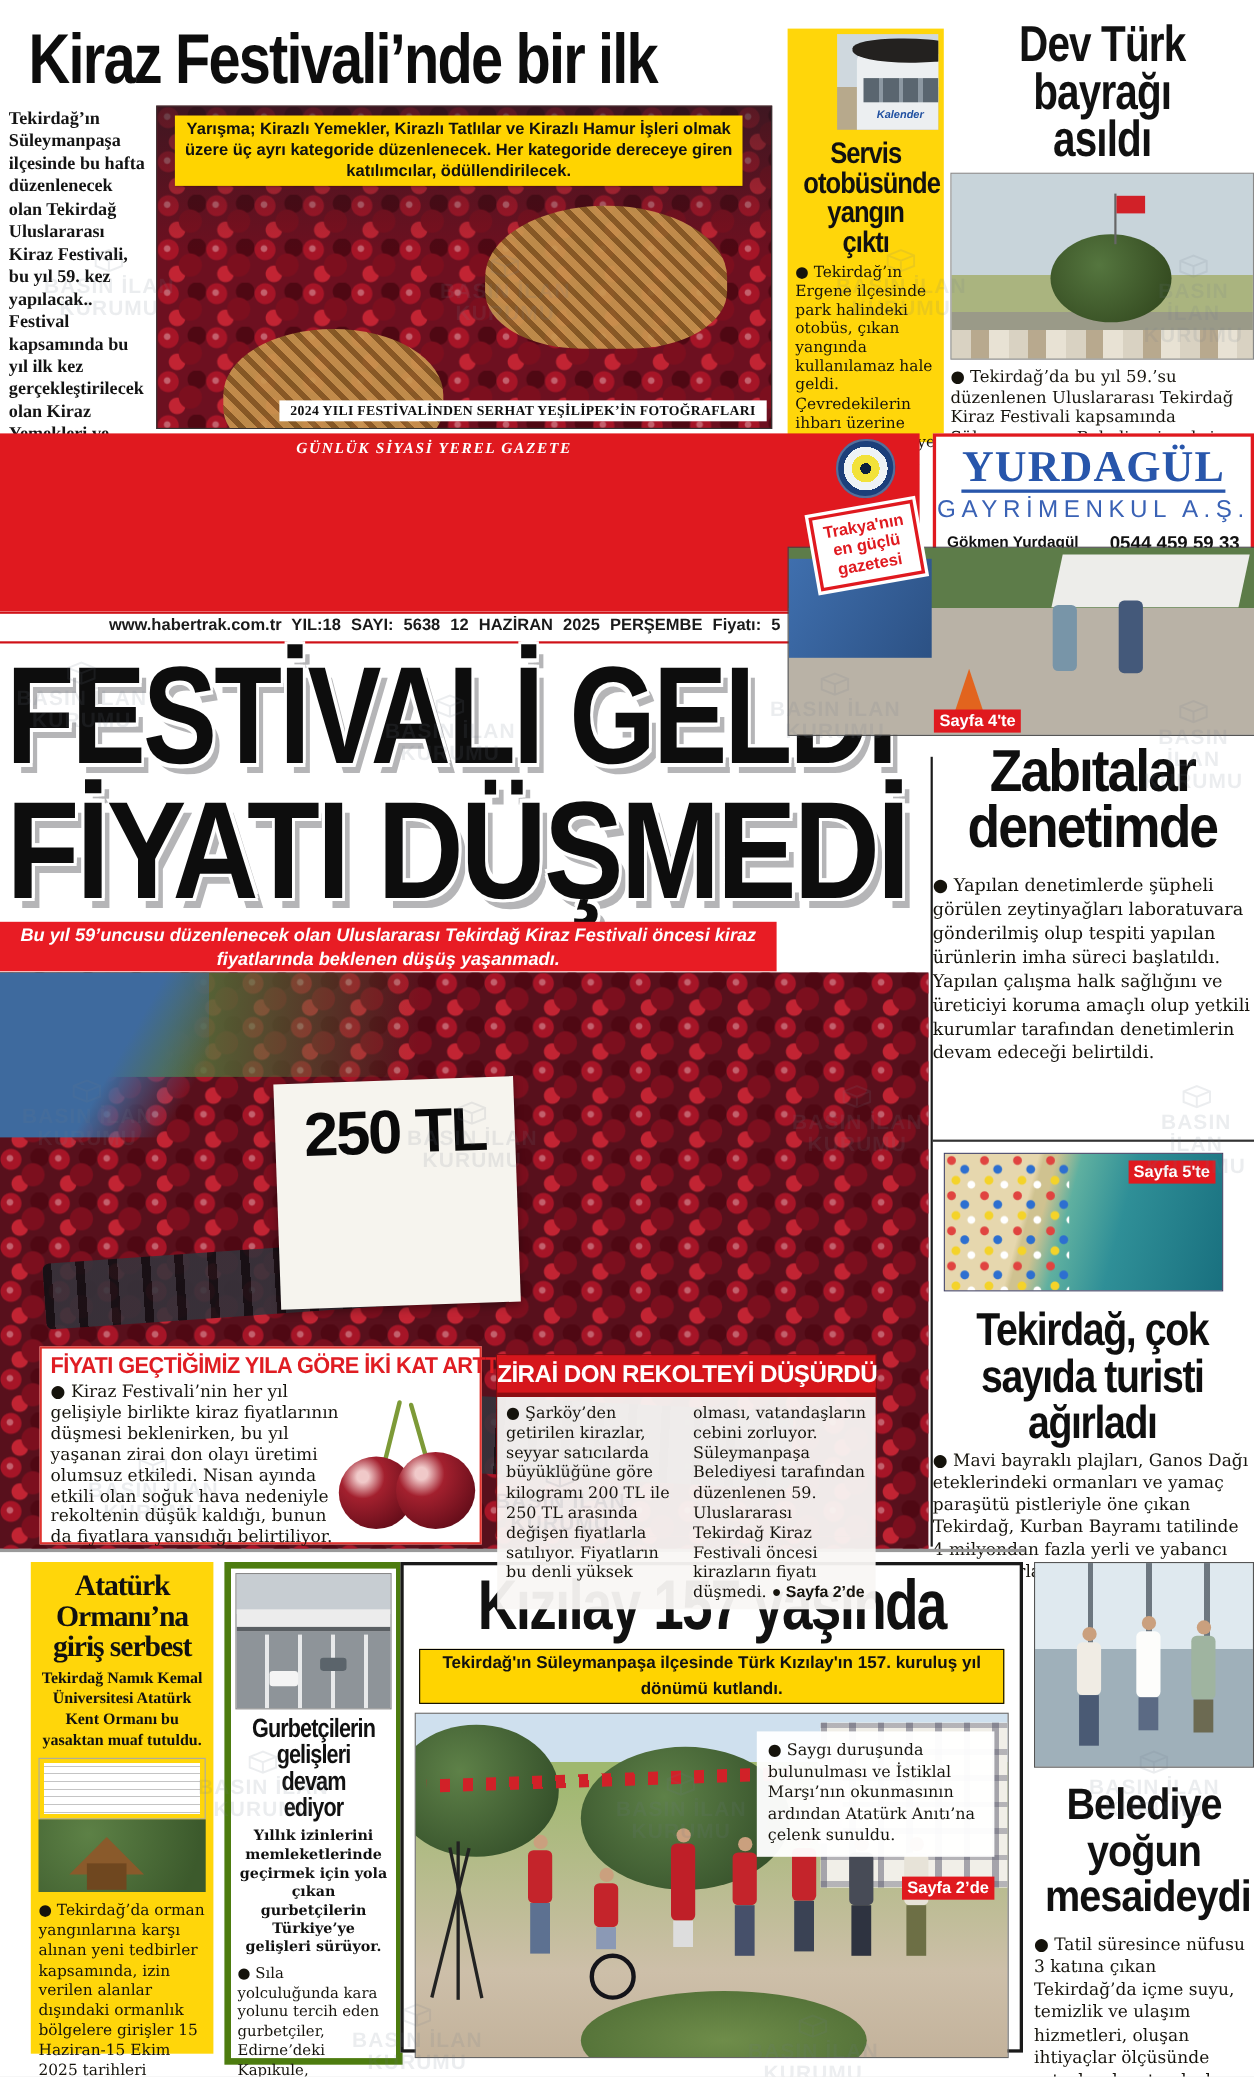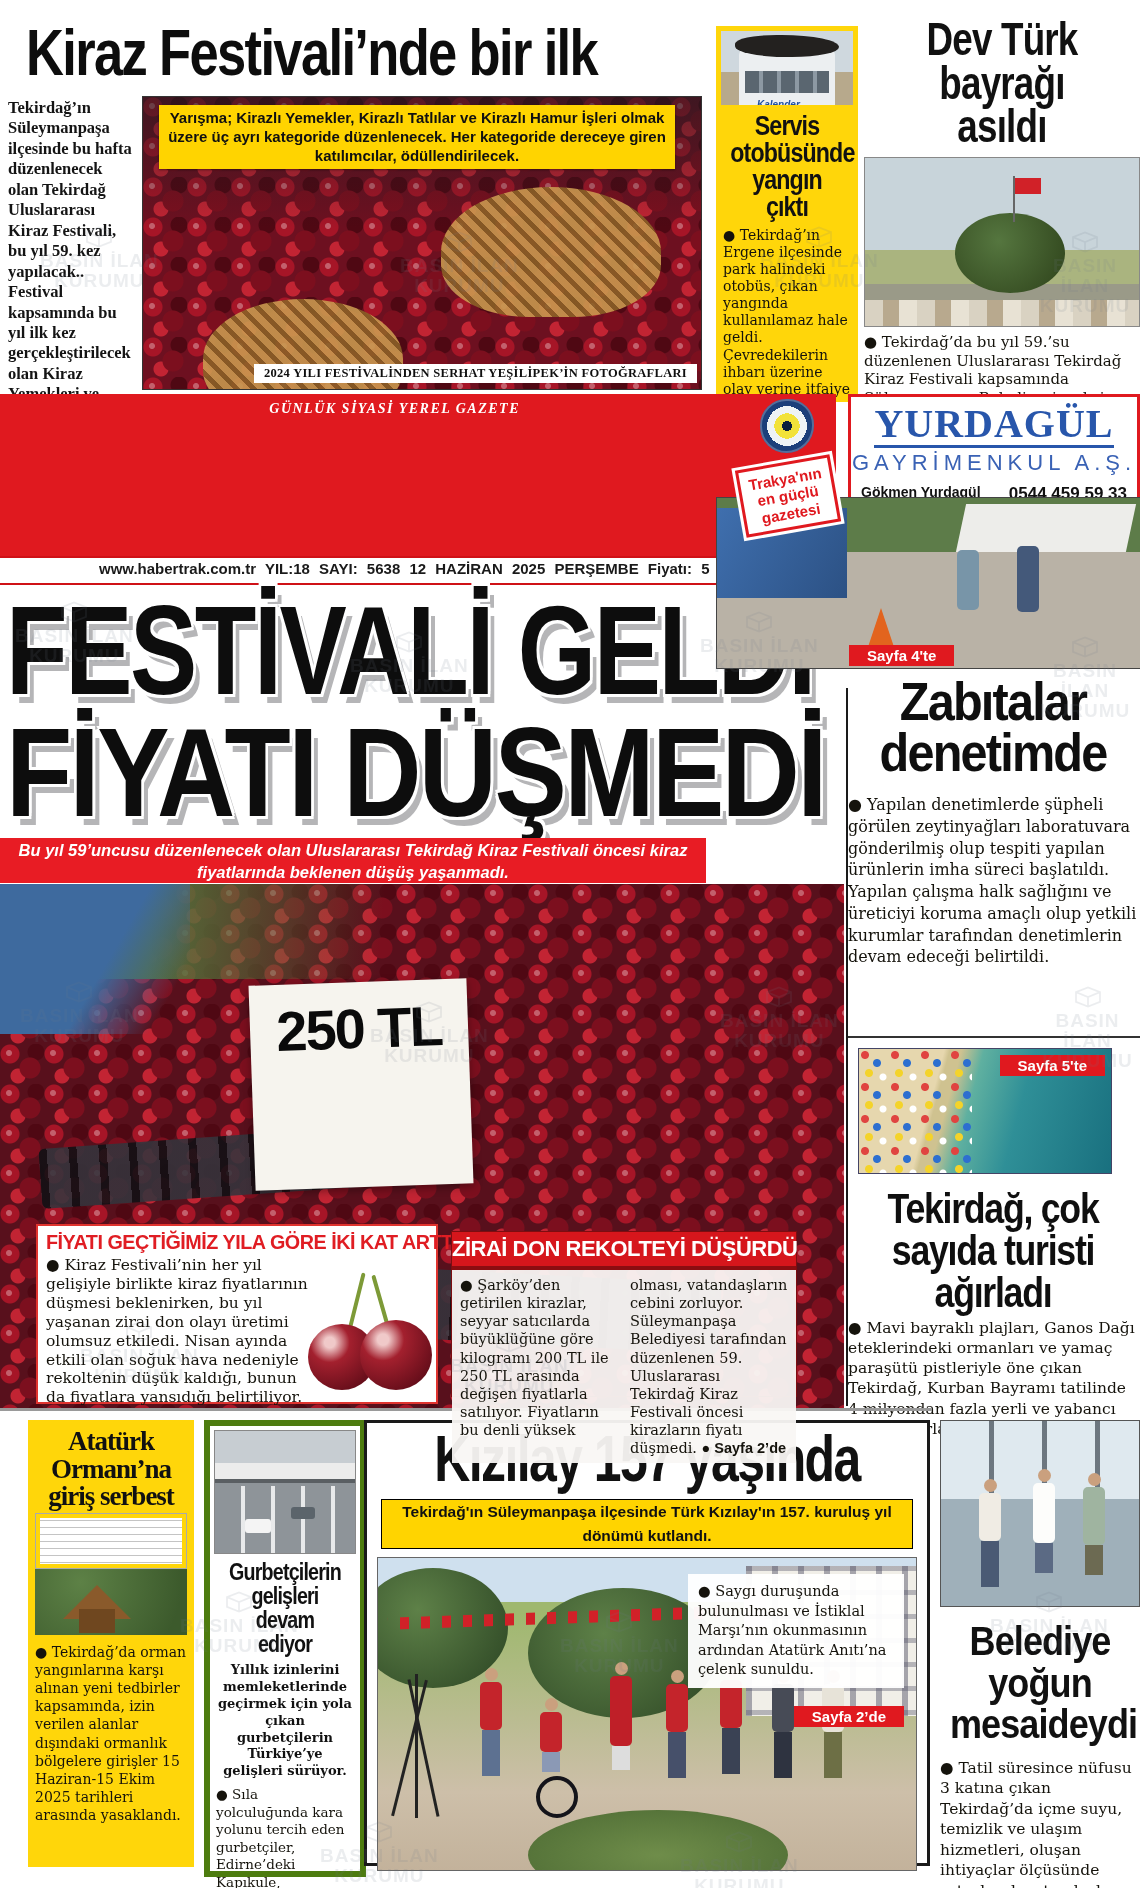--- a/index.html
+++ b/index.html
@@ -99,21 +99,21 @@
      white-space:nowrap;overflow:visible;}
   .zirai-body{display:flex;gap:12px;background:rgba(249,247,244,.95);padding:6px 8px;}
   .zirai-body div{flex:1;font:14.5px "DejaVu Serif",serif;line-height:1.25;color:#15130c;}
   
   .rail-title{margin:0;font:bold 54px "Liberation Sans",sans-serif;line-height:.95;text-align:center;
               letter-spacing:-2px;color:#0f0f0f;transform:scaleX(.9);transform-origin:50% 0;}
   .rail-title2{margin:0;font:bold 42px "Liberation Sans",sans-serif;line-height:1.0;text-align:center;
               letter-spacing:-1.5px;color:#0f0f0f;transform:scaleX(.85);transform-origin:50% 0;}
   .rail-body{font:16px "DejaVu Serif",serif;line-height:1.36;color:#15130c;}
   .badge{position:absolute;background:#e0191f;color:#fff;font:bold 15px "Liberation Sans",sans-serif;
-         padding:2px 18px;}
+         padding:2px 5px;}
   .vdiv{background:#1a1a1a;}
   .hrule{background:#333;}
   
   .bottom-rule{background:#9a9a9a;}
   .ataturk{background:#ffd60a;padding:6px 7px;}
   .ataturk-title{margin:2px 0;font:bold 27px "Liberation Serif",serif;line-height:1.02;text-align:center;letter-spacing:-1px;}
   .ataturk-lede{font:bold 14.5px "Liberation Serif",serif;line-height:1.3;text-align:center;margin:6px 0;}
   .ataturk-body{font:14px "DejaVu Serif",serif;line-height:1.3;margin-top:8px;color:#15130c;}
   .gurbetci{border:6px solid #4d7c0f;background:#fff;padding:4px;}
   .gurbetci-title{margin:6px 0 2px 0;font:bold 24px "Liberation Sans",sans-serif;line-height:1.0;
@@ -133,21 +133,21 @@
   .kz-bld{position:absolute;background:#f1efe8;
       background-image:repeating-linear-gradient(90deg,rgba(90,90,110,.5) 0 6px,transparent 6px 26px),
                        repeating-linear-gradient(rgba(90,90,110,.4) 0 5px,transparent 5px 24px);}
   .kz-bunting{position:absolute;height:12px;
       background:repeating-linear-gradient(90deg,transparent 0 12px,#d12128 12px 21px);transform:rotate(-2deg);}
   .kz-garden{position:absolute;border-radius:50%;background:radial-gradient(#6f8d4a,#4c6a33);}
   .fig{position:absolute;width:26px;}
   .fig .hd{display:block;width:13px;height:13px;border-radius:50%;background:#caa07e;margin:0 auto;}
   .fig .tr{display:block;width:22px;height:48px;border-radius:5px;margin:1px auto 0 auto;}
   .fig .lg{display:block;width:18px;height:46px;margin:0 auto;background:#3a4254;}
-  .bus-art{position:relative;height:74px;background:linear-gradient(#cfd8de 55%,#b7a98c 55%);overflow:hidden;}
+  .bus-art{position:relative;height:87px;background:linear-gradient(#cfd8de 55%,#b7a98c 55%);overflow:hidden;margin-left:40px;}
   .bus-body{position:absolute;left:18px;top:18px;width:96px;height:78px;background:#eceff1;border-radius:6px 6px 2px 2px;}
   .bus-windows{position:absolute;left:24px;top:40px;width:84px;height:22px;
       background:repeating-linear-gradient(90deg,#5a6670 0 14px,#8d99a3 14px 18px);}
   .bus-char{position:absolute;left:14px;top:4px;width:104px;height:22px;border-radius:40% 55% 45% 50%;
       background:#23211f;}
   .bus-brand{position:absolute;left:36px;top:68px;color:#1f4fa0;font:bold italic 10px "Liberation Sans",sans-serif;}
   .flag-photo{position:relative;height:168px;overflow:hidden;border:1px solid #888;
       background:linear-gradient(#c8d4da 0 55%,#aab47f 55% 75%,#9a9a88 75%);}
   .street-photo{background:linear-gradient(#5d7c49 0 32%, #b9b2a6 32%);border:1px solid #444;}
   .beach-photo{border:1px solid #446;
@@ -315,20 +315,21 @@
 
   <h2 class="abs rail-title2" style="left:823px;top:1188px;width:340px;">Tekirdağ, çok sayıda turisti ağırladı</h2>
   <div class="abs rail-body" style="left:848px;top:1318px;width:292px;font-size:15.5px;line-height:1.3;">● Mavi bayraklı plajları, Ganos Dağı eteklerindeki ormanları ve yamaç paraşütü pistleriyle öne çıkan Tekirdağ, Kurban Bayramı tatilinde 4 milyondan fazla yerli ve yabancı turisti ağırladı.</div>
 
   <div class="abs vdiv" style="left:846px;top:688px;width:2px;height:718px;"></div>
 
   <div class="abs bottom-rule" style="left:0;top:1408px;width:932px;height:3px;"></div>
 
   <div class="abs ataturk" style="left:28px;top:1420px;width:152px;height:435px;">
     <h3 class="ataturk-title">Atatürk Ormanı’na giriş serbest</h3>
+    <div class="ataturk-lede">Tekirdağ Namık Kemal Üniversitesi Atatürk Kent Ormanı bu yasaktan muaf tutuldu.</div>
     <div class="doc-art"></div>
     <div class="forest-art">
       <div class="gate"></div>
       <div class="gate2"></div>
     </div>
     <div class="ataturk-body">
       <span>● Tekirdağ’da orman yangınlarına karşı alınan yeni tedbirler kapsamında, izin verilen alanlar dışındaki ormanlık bölgelere girişler 15 Haziran-15 Ekim 2025 tarihleri arasında yasaklandı.</span>
       
     </div>
   </div>

